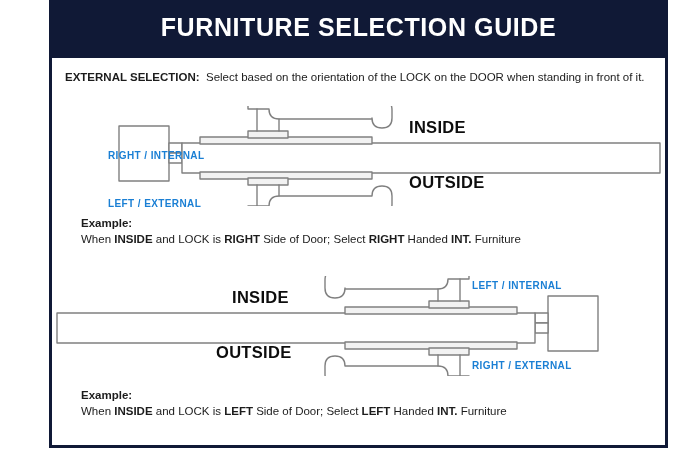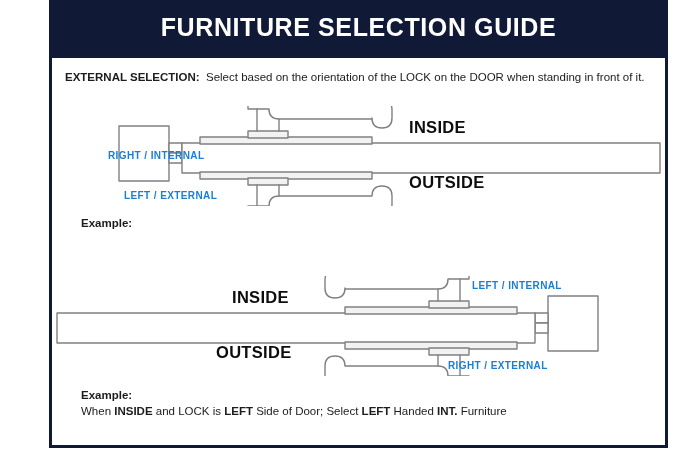--- a/index.html
+++ b/index.html
@@ -131,21 +131,21 @@
   </div>
 
   <div id="panel">
 
     <div id="intro"><b>EXTERNAL SELECTION:</b>&nbsp; <span>Select based on the orientation of the LOCK on the DOOR when standing in front of it.</span></div>
 
     <div class="diagram" id="diagram-1">
 
       <span class="blue-label" style="left:56px; top:4px;margin-top:40px;">RIGHT / INTERNAL</span>
 
-      <span class="blue-label" style="left:56px; top:84px;margin-left:16px;">LEFT / EXTERNAL</span>
+      <span class="blue-label" style="left:56px; top:92px;">LEFT / EXTERNAL</span>
 
       <span class="face-label" style="left:357px; top:12px;">INSIDE</span>
 
       <span class="face-label" style="left:357px; top:67px;">OUTSIDE</span>
 
       <svg width="613" height="100" viewBox="0 0 613 100">
         <g fill="none" stroke="#808080" stroke-width="1.4" stroke-linejoin="round" stroke-linecap="round">
 
           <rect x="67" y="20" width="50" height="55" fill="#ffffff"></rect>
 
@@ -168,27 +168,28 @@
 
           <path d="M 196 3 L 196 -6 L 330 -6 Q 340 -6 340 4 L 340 12 Q 340 22 330 22 Q 320 22 320 12 L 320 13 L 227 13 Q 217 13 217 3 Z"></path>
 
           <path d="M 196 100 L 196 108 L 330 108 Q 340 108 340 98 L 340 90 Q 340 80 330 80 Q 320 80 320 90 L 320 90 L 227 90 Q 217 90 217 100 Z"></path>
         </g>
       </svg>
     </div>
 
     <div class="example" id="example-1">
       <div class="ex-head">Example:</div>
+      <div><span>When </span><b>INSIDE</b><span> and LOCK is </span><b>RIGHT</b><span> Side of Door;  Select </span><b>RIGHT</b><span> Handed </span><b>INT.</b><span> Furniture</span></div>
     </div>
 
     <div class="diagram" id="diagram-2">
 
       <span class="blue-label" style="left:420px; top:4px;">LEFT / INTERNAL</span>
 
-      <span class="blue-label" style="left:396px; top:84px;">RIGHT / EXTERNAL</span>
+      <span class="blue-label" style="left:420px; top:84px;">RIGHT / EXTERNAL</span>
 
       <span class="face-label" style="left:180px; top:12px;">INSIDE</span>
 
       <span class="face-label" style="left:164px; top:67px;">OUTSIDE</span>
 
       <svg width="613" height="100" viewBox="0 0 613 100">
         <g transform="translate(613,0) scale(-1,1)" fill="none" stroke="#808080" stroke-width="1.4" stroke-linejoin="round" stroke-linecap="round">
 
           <rect x="67" y="20" width="50" height="55" fill="#ffffff"></rect>
           <rect x="117" y="37" width="13" height="10" fill="#ffffff"></rect>

